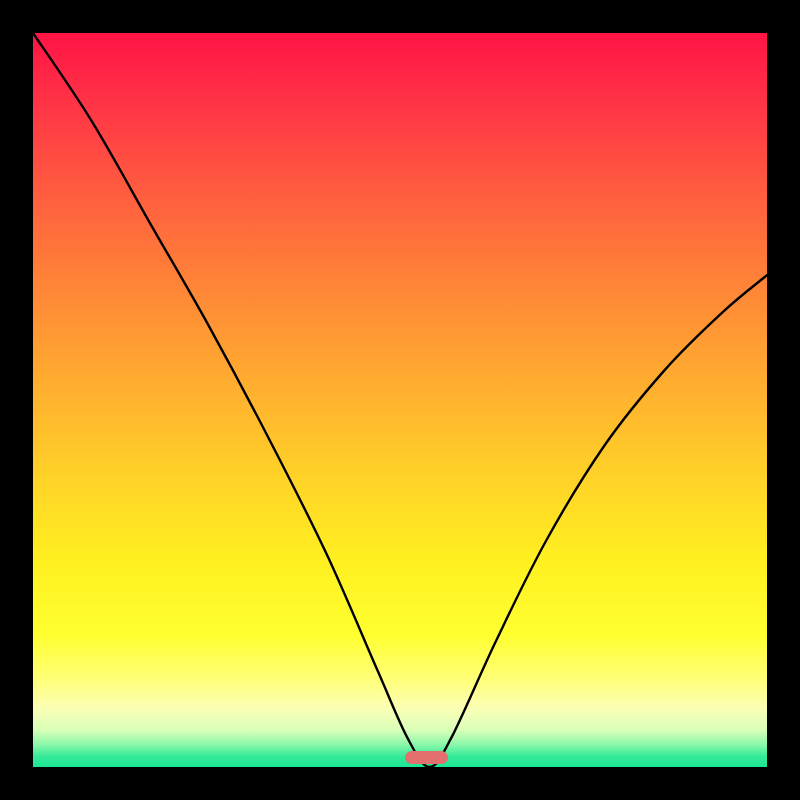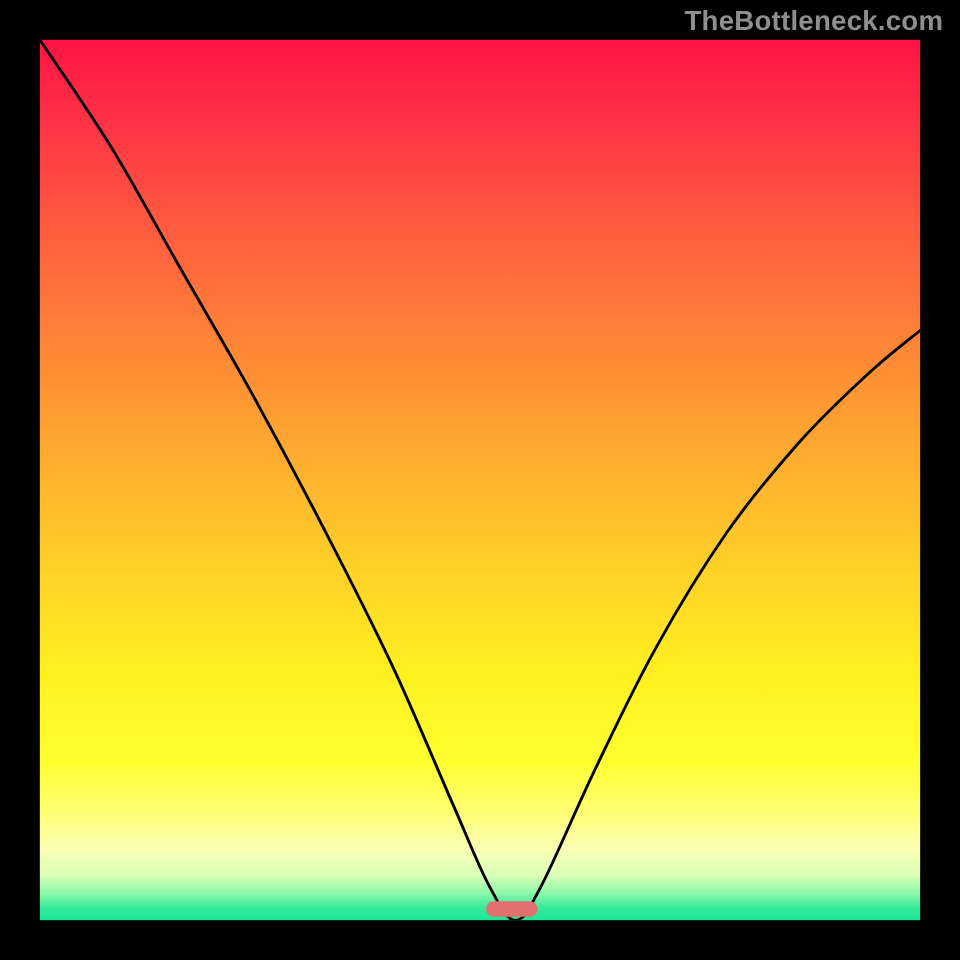--- a/index.html
+++ b/index.html
@@ -71,21 +71,20 @@
     position: absolute;
     background: #e36f6f;
     border-radius: 999px;
   }
 </style>
 </head>
 <body>
 
 <div class="frame">
 
-  <div class="watermark">TheBottleneck.com</div>
 
   <div class="plot">
     <div class="gradient"></div>
 
     <svg class="curve-svg" viewBox="0 0 734 734" preserveAspectRatio="none">
       <path id="curve-path" fill="none" stroke="#000" stroke-width="2.4" stroke-linecap="round" stroke-linejoin="round" d="M 0.0 0.0 C 9.8 14.7 39.1 56.3 58.7 88.1 C 78.3 119.9 97.9 156.6 117.4 190.8 C 137.0 225.1 156.6 258.1 176.2 293.6 C 195.7 329.1 215.3 365.8 234.9 403.7 C 254.5 441.6 275.3 482.0 293.6 521.1 C 312.0 560.3 331.5 608.0 345.0 638.6 C 358.4 669.2 365.8 688.7 374.3 704.6 C 382.9 720.5 389.0 734.0 396.4 734.0 C 403.7 734.0 407.4 725.4 418.4 704.6 C 429.4 683.8 446.5 642.3 462.4 609.2 C 478.3 576.2 495.4 539.5 513.8 506.5 C 532.1 473.4 552.9 439.2 572.5 411.0 C 592.1 382.9 611.7 359.7 631.2 337.6 C 650.8 315.6 672.8 294.8 690.0 278.9 C 707.1 263.0 726.7 248.3 734.0 242.2 "></path>
     </svg>
 
     <div class="marker" style="left:372px;top:718px;width:43px;height:13px;"></div>
   </div>

